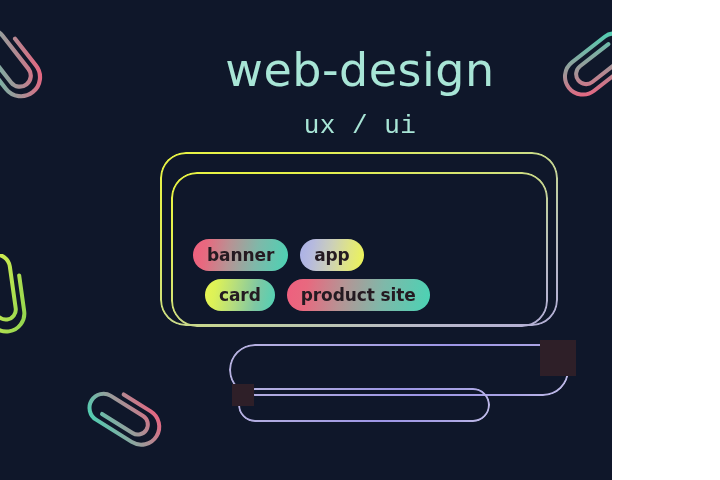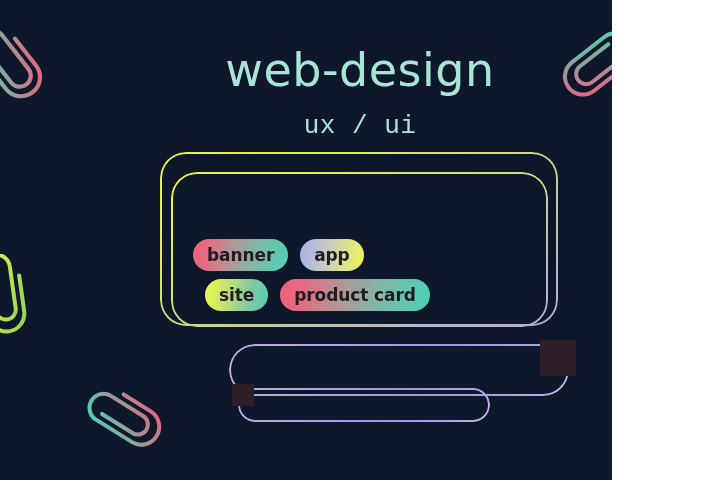--- a/index.html
+++ b/index.html
@@ -254,22 +254,22 @@
 
   <div class="frame" id="frame-outer"></div>
   <div class="frame" id="frame-inner"></div>
 
   <div id="tags">
     <div class="tag-row" id="tag-row-1">
       <span class="tag g-pink-teal">banner</span>
       <span class="tag g-peri-yellow">app</span>
     </div>
     <div class="tag-row" id="tag-row-2">
-      <span class="tag g-lime-teal">site</span>
-      <span class="tag g-pink-teal">product card</span>
+      <span class="tag g-lime-teal">card</span>
+      <span class="tag g-pink-teal">product site</span>
     </div>
   </div>
 
   <div class="loop" id="loop-upper"></div>
   <div class="loop-mask" id="mask-upper-right"></div>
   <div class="loop" id="loop-lower"></div>
   <div class="loop-mask" id="mask-lower-left"></div>
 
 </div>
 

